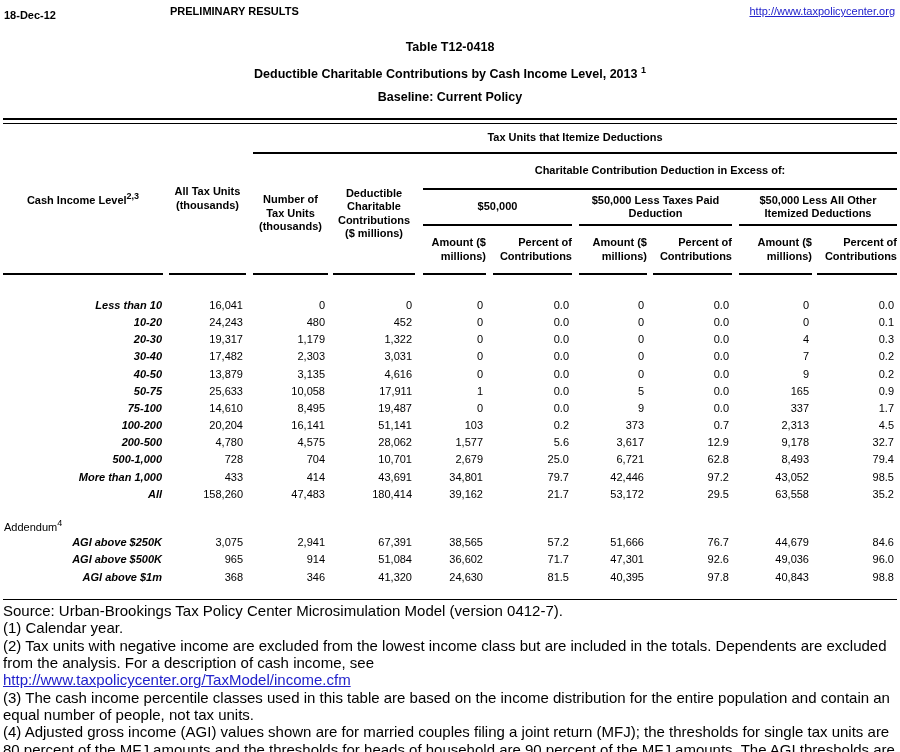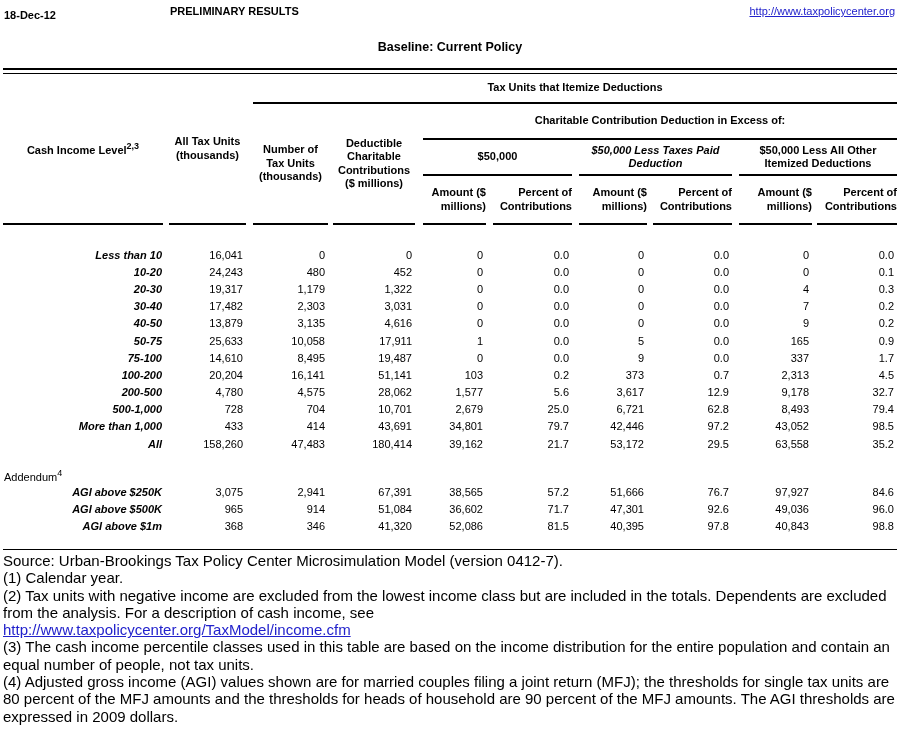--- a/index.html
+++ b/index.html
@@ -33,21 +33,21 @@
   .c1 { grid-column: 1; font-style: italic; }  .c2 { grid-column: 3; }  .c3 { grid-column: 5; }  .c4 { grid-column: 7; }
   .c5 { grid-column: 9; }  .c6 { grid-column: 11; } .c7 { grid-column: 13; } .c8 { grid-column: 15; }
   .c9 { grid-column: 17; } .c10 { grid-column: 19; }
   .h-c1 { grid-column: 1; grid-row: 1 / 5; }
   .h-c2 { grid-column: 3; grid-row: 1 / 5; }
   .h-c3 { grid-column: 5; grid-row: 2 / 5; }
   .h-c4 { grid-column: 7; grid-row: 2 / 5; }
   .sp-itemize { grid-column: 5 / 20; grid-row: 1; }
   .sp-excess  { grid-column: 9 / 20; grid-row: 2; }
   .g1 { grid-column: 9 / 12;  grid-row: 3; }
-  .g2 { grid-column: 13 / 16; grid-row: 3; font-style: italic; }
+  .g2 { grid-column: 13 / 16; grid-row: 3; }
   .g3 { grid-column: 17 / 20; grid-row: 3; }
   .sub { grid-row: 4; text-align: right; }
   .u { grid-row: 5; border-top: 2px solid #000; }
 
   .tbodyrows { margin-top: 19px; }
   .drow { height: 17.2px; align-items: center; font-size: 11px; }
   .drow div { text-align: right; padding-right: 3px; }
   .drow .c1 { font-weight: bold; padding-right: 1px; }
   .addendum { margin-top: 14px; }
   .add-label { height: 17.2px; display: flex; align-items: center; padding-left: 1px; font-size: 11px; font-weight: normal; }
@@ -60,20 +60,22 @@
 </head>
 <body>
 
 <div class="topbar">
   <span class="tb-date">18-Dec-12</span>
   <span class="tb-status">PRELIMINARY RESULTS</span>
   <a class="tb-link">http://www.taxpolicycenter.org</a>
 </div>
 
 <div class="titleblock">
+  <div>Table T12-0418</div>
+  <div><span>Deductible Charitable Contributions by Cash Income Level, 2013</span>&nbsp;<sup>1</sup></div>
   <div>Baseline: Current Policy</div>
 </div>
 
 <div class="tablewrap">
   <div class="topdouble"></div>
 
   <div class="grid hgrid">
     <div class="hcell h-c1">
       <span><span>Cash Income Level</span><sup>2,3</sup></span>
     </div>
@@ -257,41 +259,41 @@
     <div id="addendum-rows">
         <div class="grid drow">
     <div class="c1">AGI above $250K</div>
     <div class="c2">3,075</div>
     <div class="c3">2,941</div>
     <div class="c4">67,391</div>
     <div class="c5">38,565</div>
     <div class="c6">57.2</div>
     <div class="c7">51,666</div>
     <div class="c8">76.7</div>
-    <div class="c9">97,927</div>
+    <div class="c9">44,679</div>
     <div class="c10">84.6</div>
   </div>
         <div class="grid drow">
     <div class="c1">AGI above $500K</div>
     <div class="c2">965</div>
     <div class="c3">914</div>
     <div class="c4">51,084</div>
     <div class="c5">36,602</div>
     <div class="c6">71.7</div>
     <div class="c7">47,301</div>
     <div class="c8">92.6</div>
     <div class="c9">49,036</div>
     <div class="c10">96.0</div>
   </div>
         <div class="grid drow">
     <div class="c1">AGI above $1m</div>
     <div class="c2">368</div>
     <div class="c3">346</div>
     <div class="c4">41,320</div>
-    <div class="c5">52,086</div>
+    <div class="c5">24,630</div>
     <div class="c6">81.5</div>
     <div class="c7">40,395</div>
     <div class="c8">97.8</div>
     <div class="c9">40,843</div>
     <div class="c10">98.8</div>
   </div>
       </div>
   </div>
 
   <div class="botline"></div>

